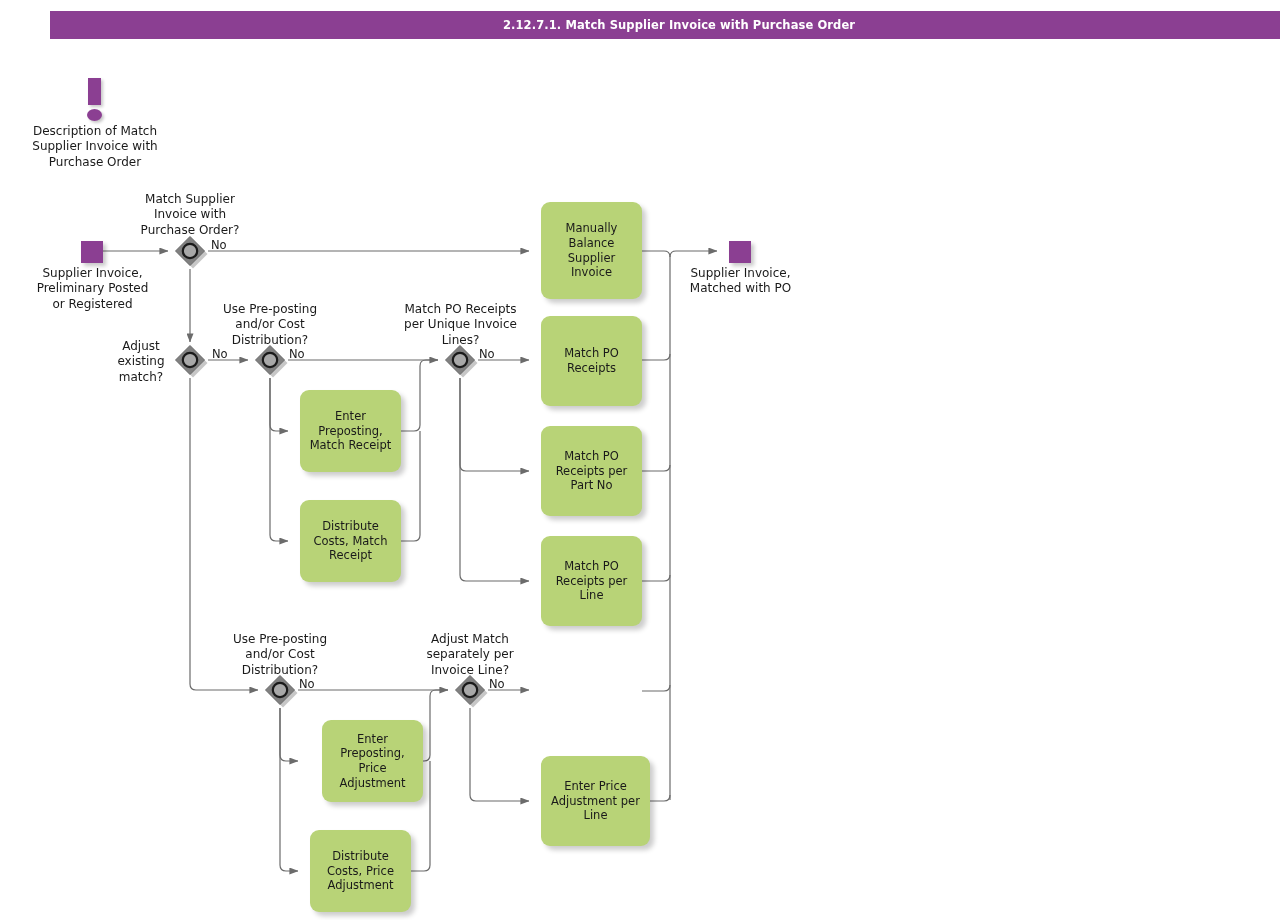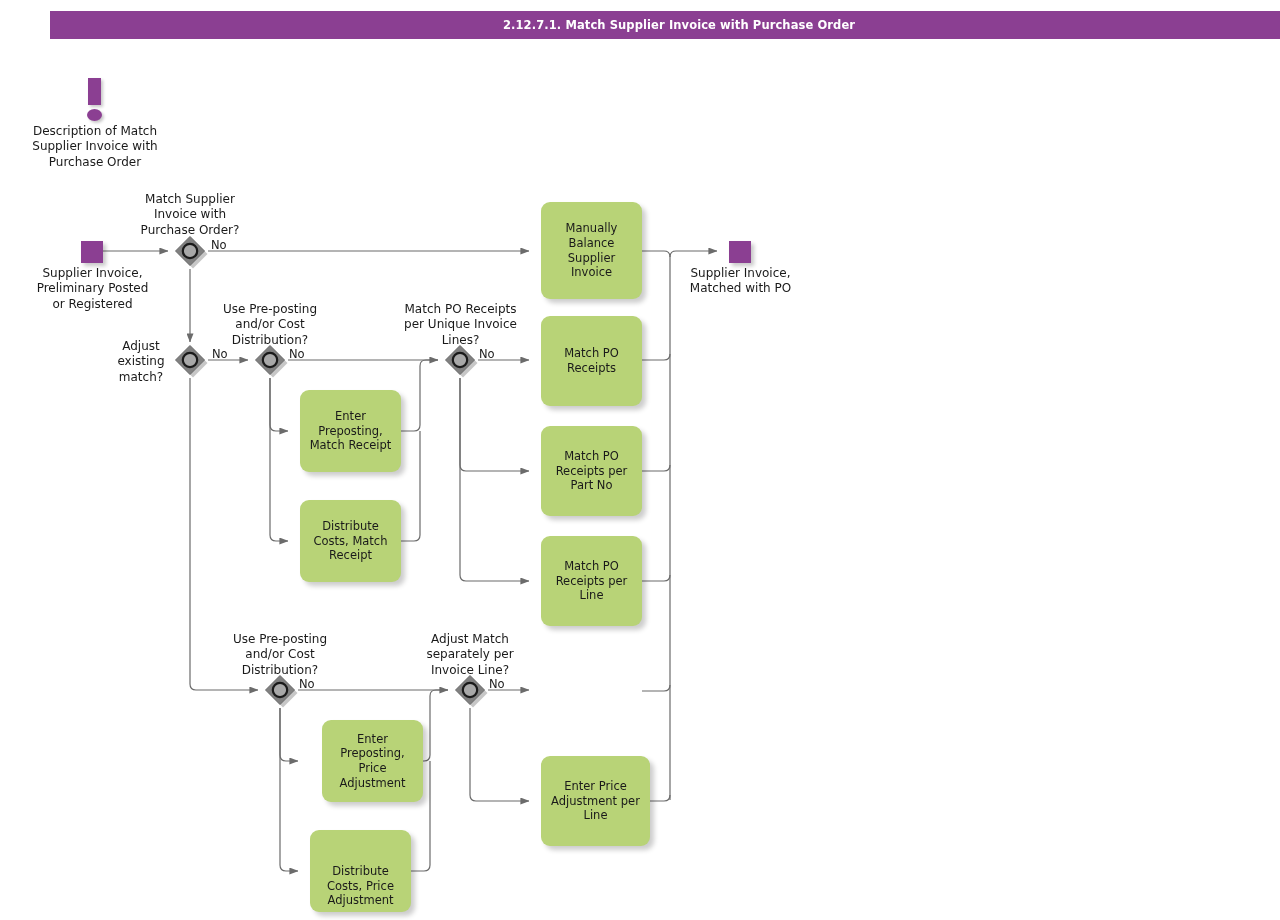--- a/index.html
+++ b/index.html
@@ -334,19 +334,19 @@
 Adjustment per
 Line</span>
   </div>
 
   <div class="node task" style="left:310px; top:720px; width:101px; height:82px;margin-left:12px;">
     <span class="task-label">Enter
 Preposting, Price
 Adjustment</span>
   </div>
 
-  <div class="node task" style="left:310px; top:830px; width:101px; height:82px;align-items:flex-end;">
+  <div class="node task" style="left:310px; top:830px; width:101px; height:82px;">
     <span class="task-label">Distribute Costs,
 Price
 Adjustment</span>
   </div>
 
 </div>
 
 </body></html>

